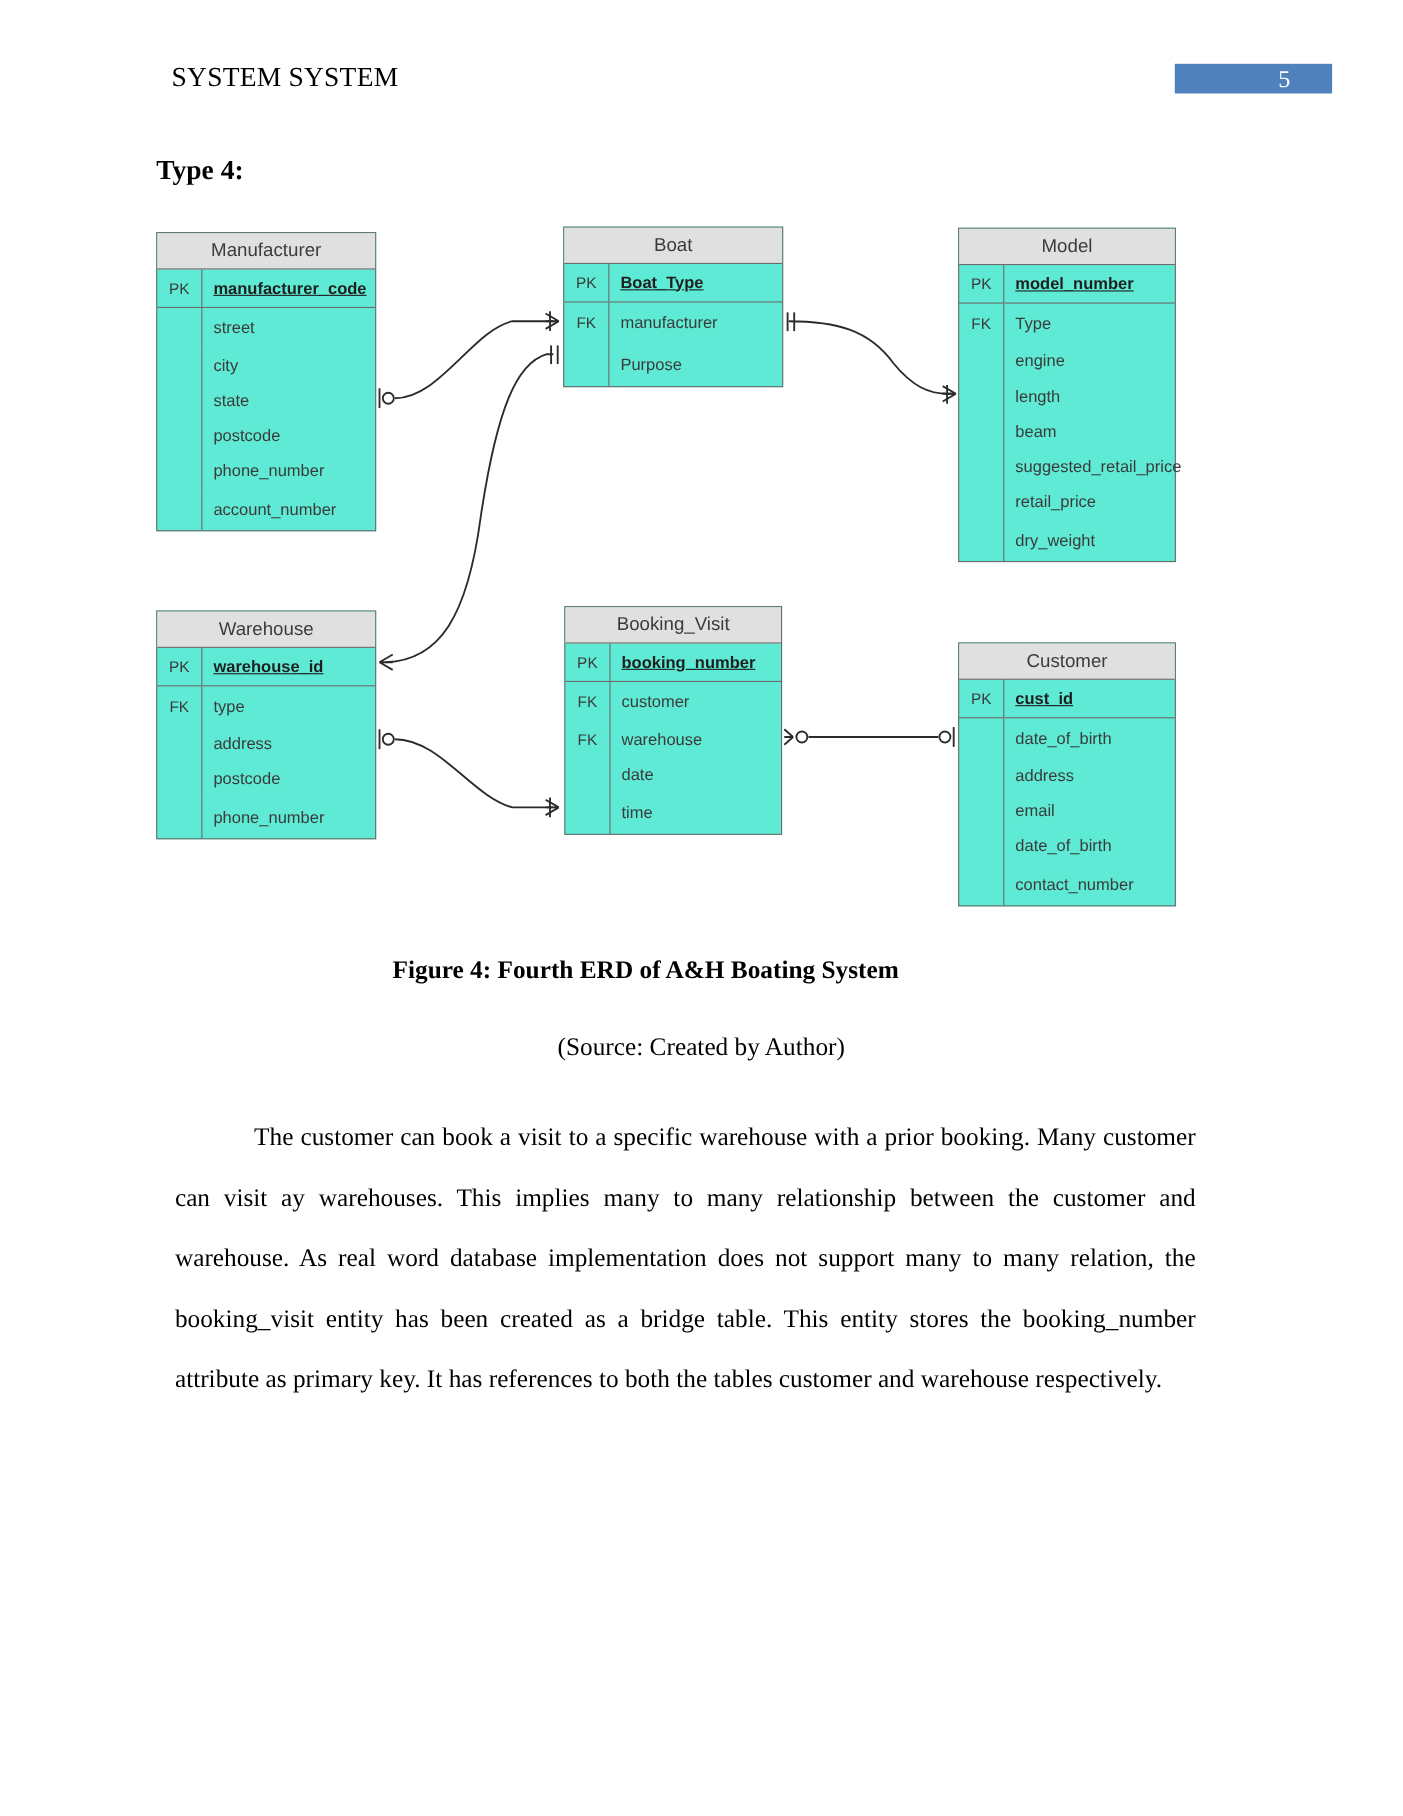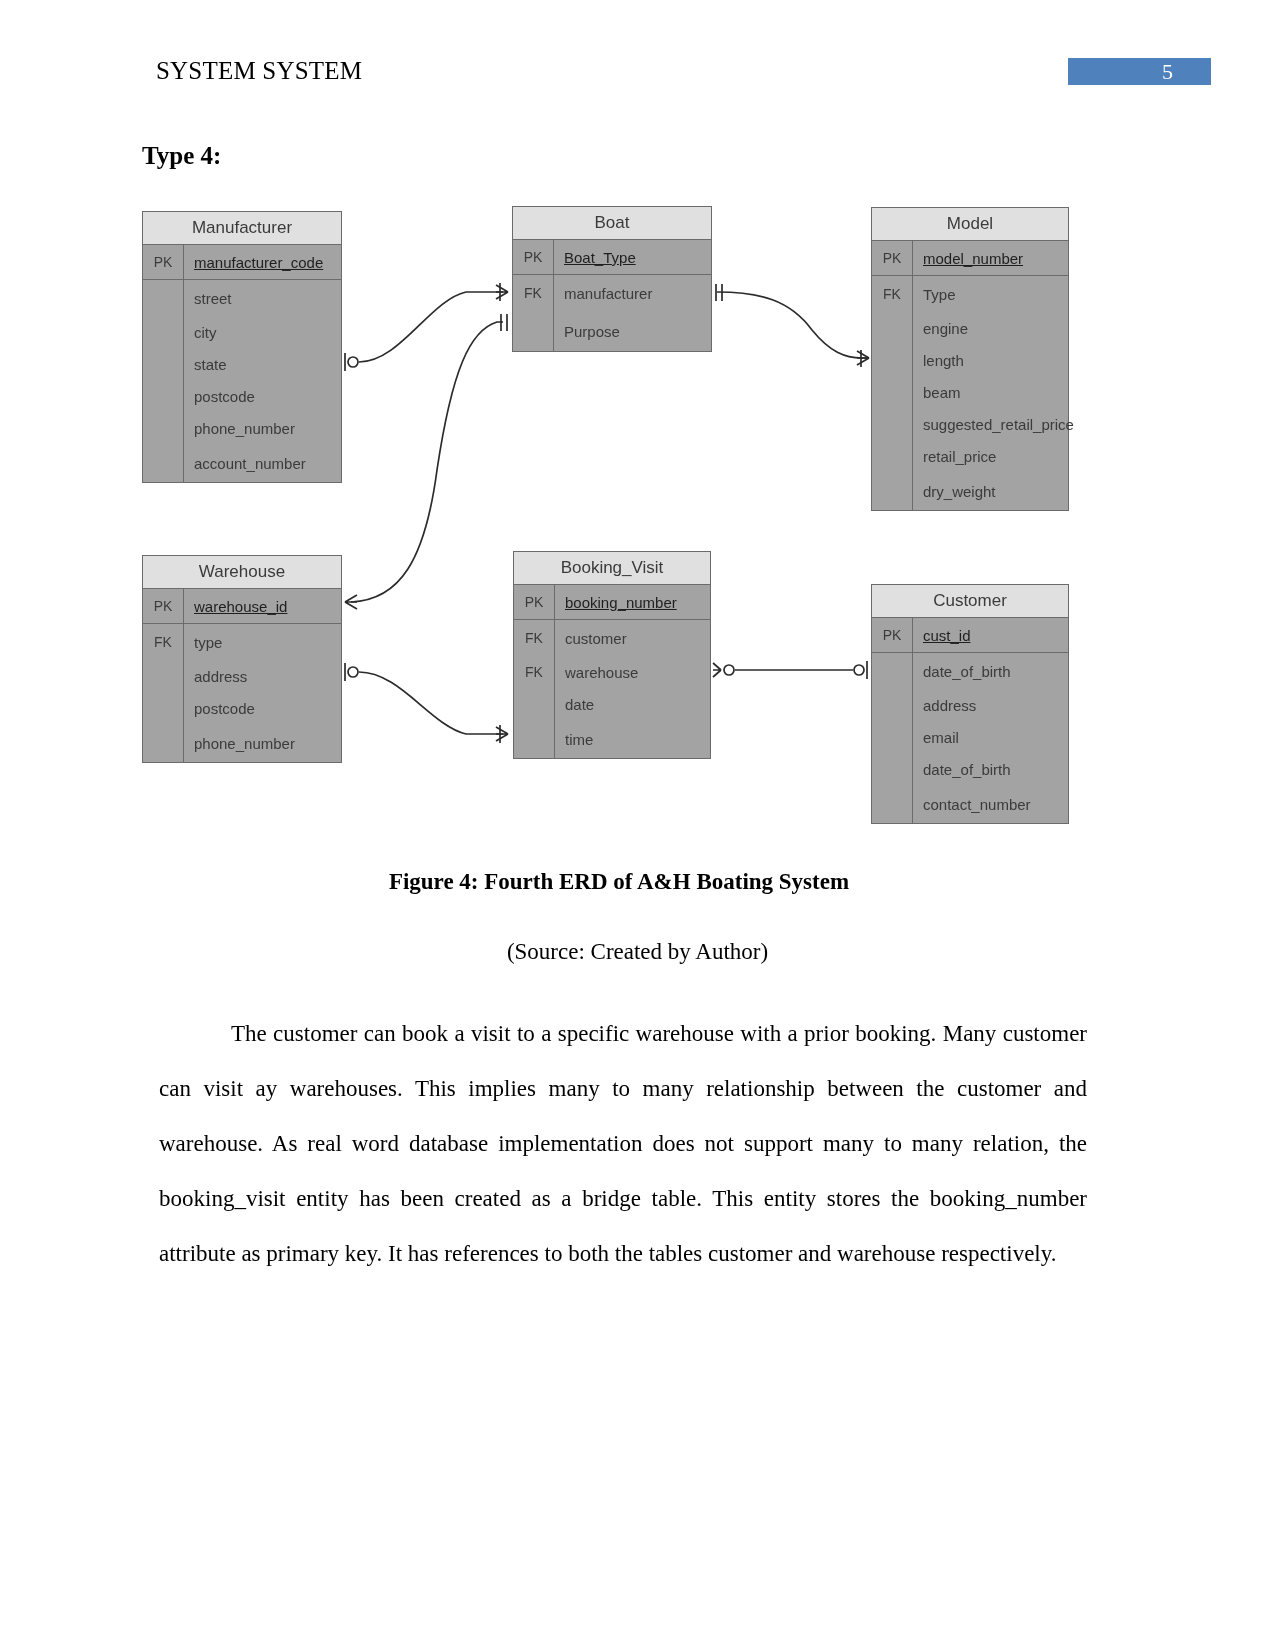--- a/index.html
+++ b/index.html
@@ -70,21 +70,21 @@
   .erd-svg {
     position: absolute;
     left: 0;
     top: 0;
   }
 
   .entity {
     position: absolute;
     box-sizing: border-box;
     border: 1.5px solid #6b6b6b;
-    background: #a3a3a3;
+    background: #5eead4;
     font-family: "Liberation Sans", "DejaVu Sans", sans-serif;
     color: #404040;
     overflow: visible;
   }
   .entity-title {
     box-sizing: border-box;
     height: 33px;
     line-height: 31px;
     text-align: center;
     background: #e0e0e0;
@@ -123,21 +123,21 @@
     flex: 1;
     border-left: 1.5px solid #6b6b6b;
     padding-left: 10px;
     font-size: 15px;
     color: #3b3b3b;
     align-self: stretch;
     display: flex;
     align-items: center;
   }
   .pk-row .col-name {
-    font-weight: normal;
+    font-weight: bold;
     color: #1f1f1f;
   }
   .pk-row .col-name span.ul {
     text-decoration: underline;
   }
   .body-block {
     position: relative;
   }
   .attr-row .col-name {
     border-left: 1.5px solid #6b6b6b;
@@ -153,21 +153,20 @@
 
   
   .figure-caption {
     position: absolute;
     left: 0;
     top: 869px;
     width: 1174px;
     text-align: center;
     font-size: 23px;
     font-weight: bold;
-    margin-left: 32px;
   }
   .source-line {
     position: absolute;
     left: 0;
     top: 939px;
     width: 1275px;
     text-align: center;
     font-size: 23px;
   }
   .body-paragraph {

